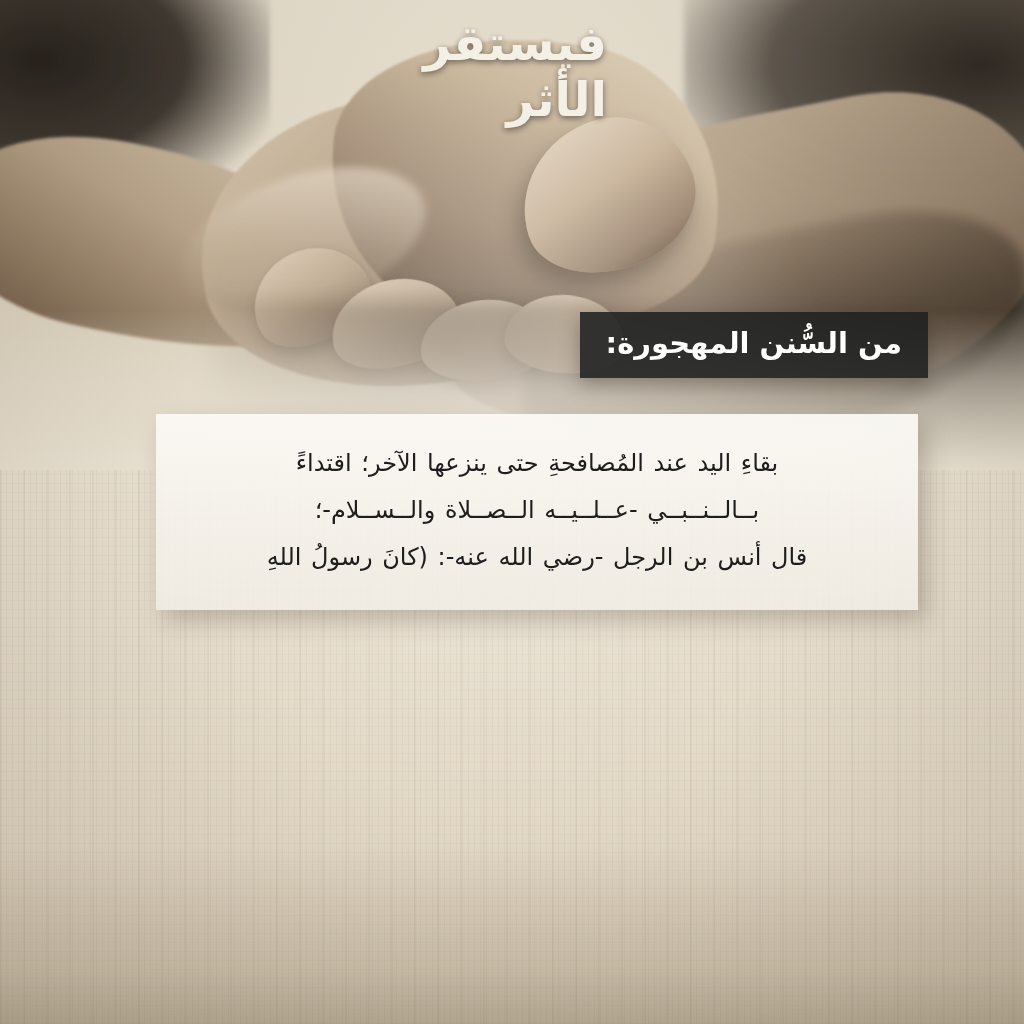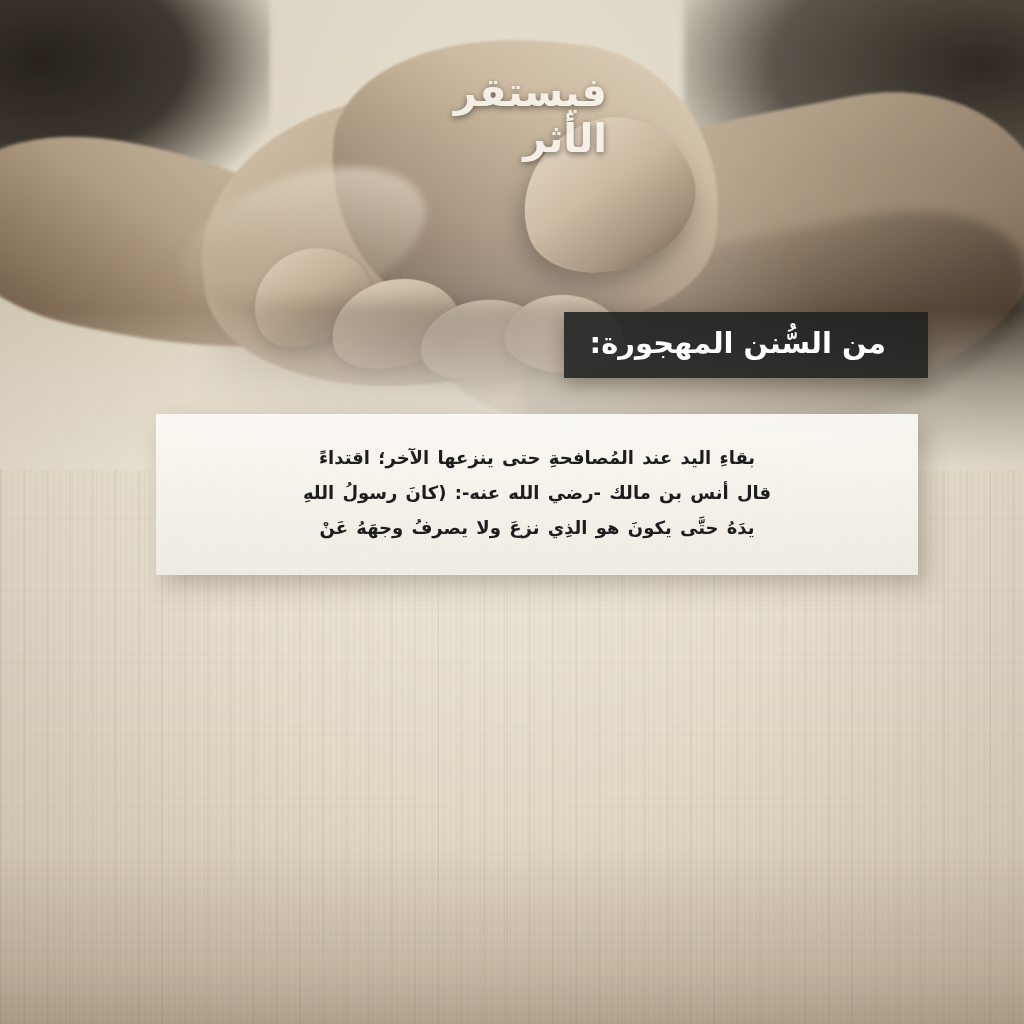--- a/index.html
+++ b/index.html
@@ -180,36 +180,35 @@
     top: 26px;
     transform: translateX(-50%);
     width: 190px;
     height: 90px;
     display: flex;
     align-items: center;
     justify-content: center;
     color: #f7f3ea;
     direction: rtl;
     font-family: "DejaVu Sans", sans-serif;
-    font-size: 40px;
+    font-size: 48px;
     font-weight: 700;
     letter-spacing: 1px;
     text-shadow: 0 2px 6px rgba(20,16,12,0.55);
     opacity: .95;
-    margin-top: 44px;
   }
 
   
   .headline {
     position: absolute;
     right: 96px;
     top: 312px;
     background: rgba(30,32,32,0.88);
     color: #ffffff;
-    padding: 13px 42px 17px 26px;
+    padding: 13px 26px 17px 26px;
     direction: rtl;
     font-family: "DejaVu Sans", sans-serif;
     font-size: 29px;
     font-weight: 700;
     line-height: 1.25;
     letter-spacing: 0px;
     box-shadow: 0 6px 18px rgba(40,32,24,0.35);
     white-space: nowrap;
   }
 
@@ -222,22 +221,22 @@
     padding: 26px 34px 30px 34px;
     background: linear-gradient(180deg, rgba(252,250,246,0.93) 0%, rgba(247,244,238,0.90) 45%, rgba(241,237,229,0.88) 100%);
     box-shadow: 8px 10px 22px rgba(70,56,42,0.28);
     direction: rtl;
     text-align: center;
   }
   .card p {
     margin: 0;
     color: #1d1d1d;
     font-family: "DejaVu Sans", sans-serif;
-    font-size: 18px;
-    font-weight: 700;
+    font-size: 24px;
+    font-weight: 400;
     line-height: 1.95;
     letter-spacing: 0px;
     word-spacing: 2px;
   }
   .card p .ln { display: block; }
   .ln.stretch { letter-spacing: 2.5px; }
 </style>
 </head>
 <body>
 
@@ -273,18 +272,18 @@
     <span>فيستقر الأثر</span>
   </div>
 
   <div class="headline">
     <span>من السُّنن المهجورة:</span>
   </div>
 
   <div class="card">
     <p>
       <span class="ln">بقاءِ اليد عند المُصافحةِ حتى ينزعها الآخر؛ اقتداءً</span>
-      <span class="ln">قال أنس بن مالك -رضي الله عنه-: (كانَ رسولُ اللهِ</span>
-      <span class="ln">يدَهُ حتَّى يكونَ هو الذِي نزعَ ولا يصرفُ وجهَهُ عَنْ</span>
+      <span class="ln stretch">بــالــنــبــي -عــلــيــه الــصــلاة والــســلام-؛</span>
+      <span class="ln">قال أنس بن الرجل -رضي الله عنه-: (كانَ رسولُ اللهِ</span>
     </p>
   </div>
 
 </div>
 
 </body></html>

